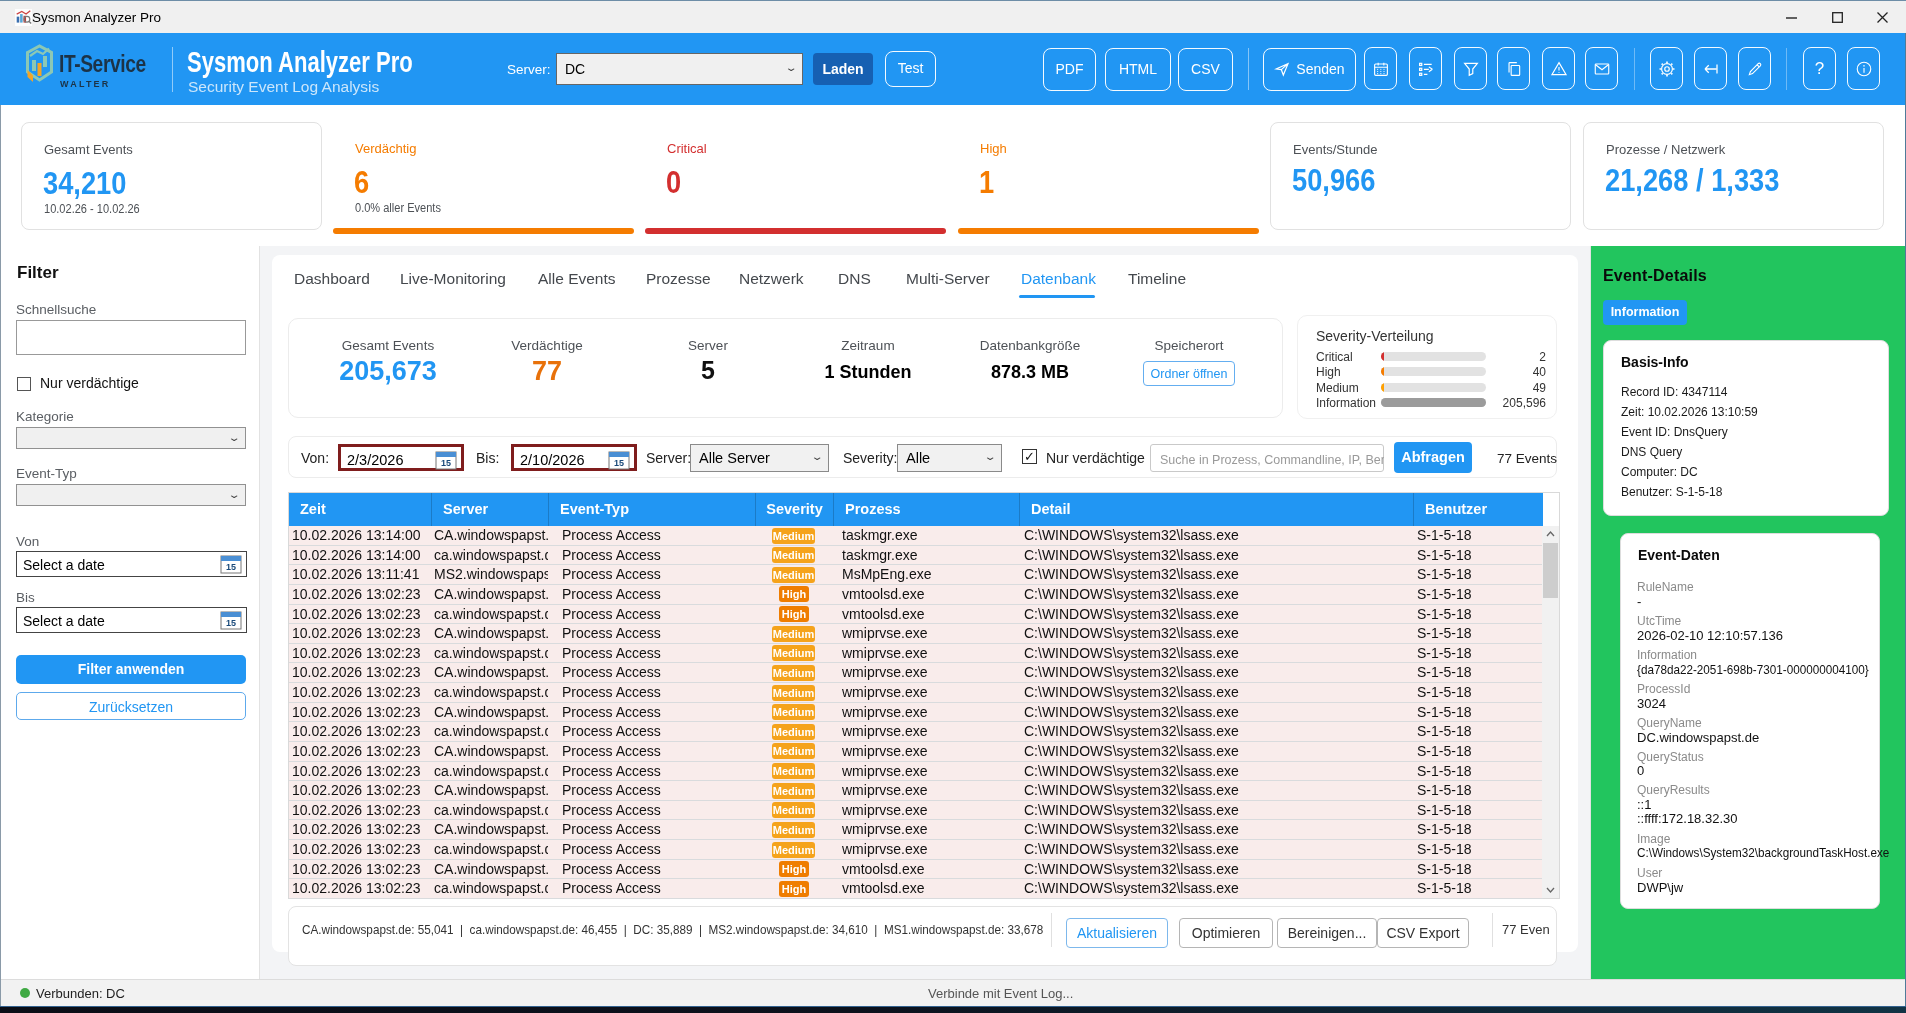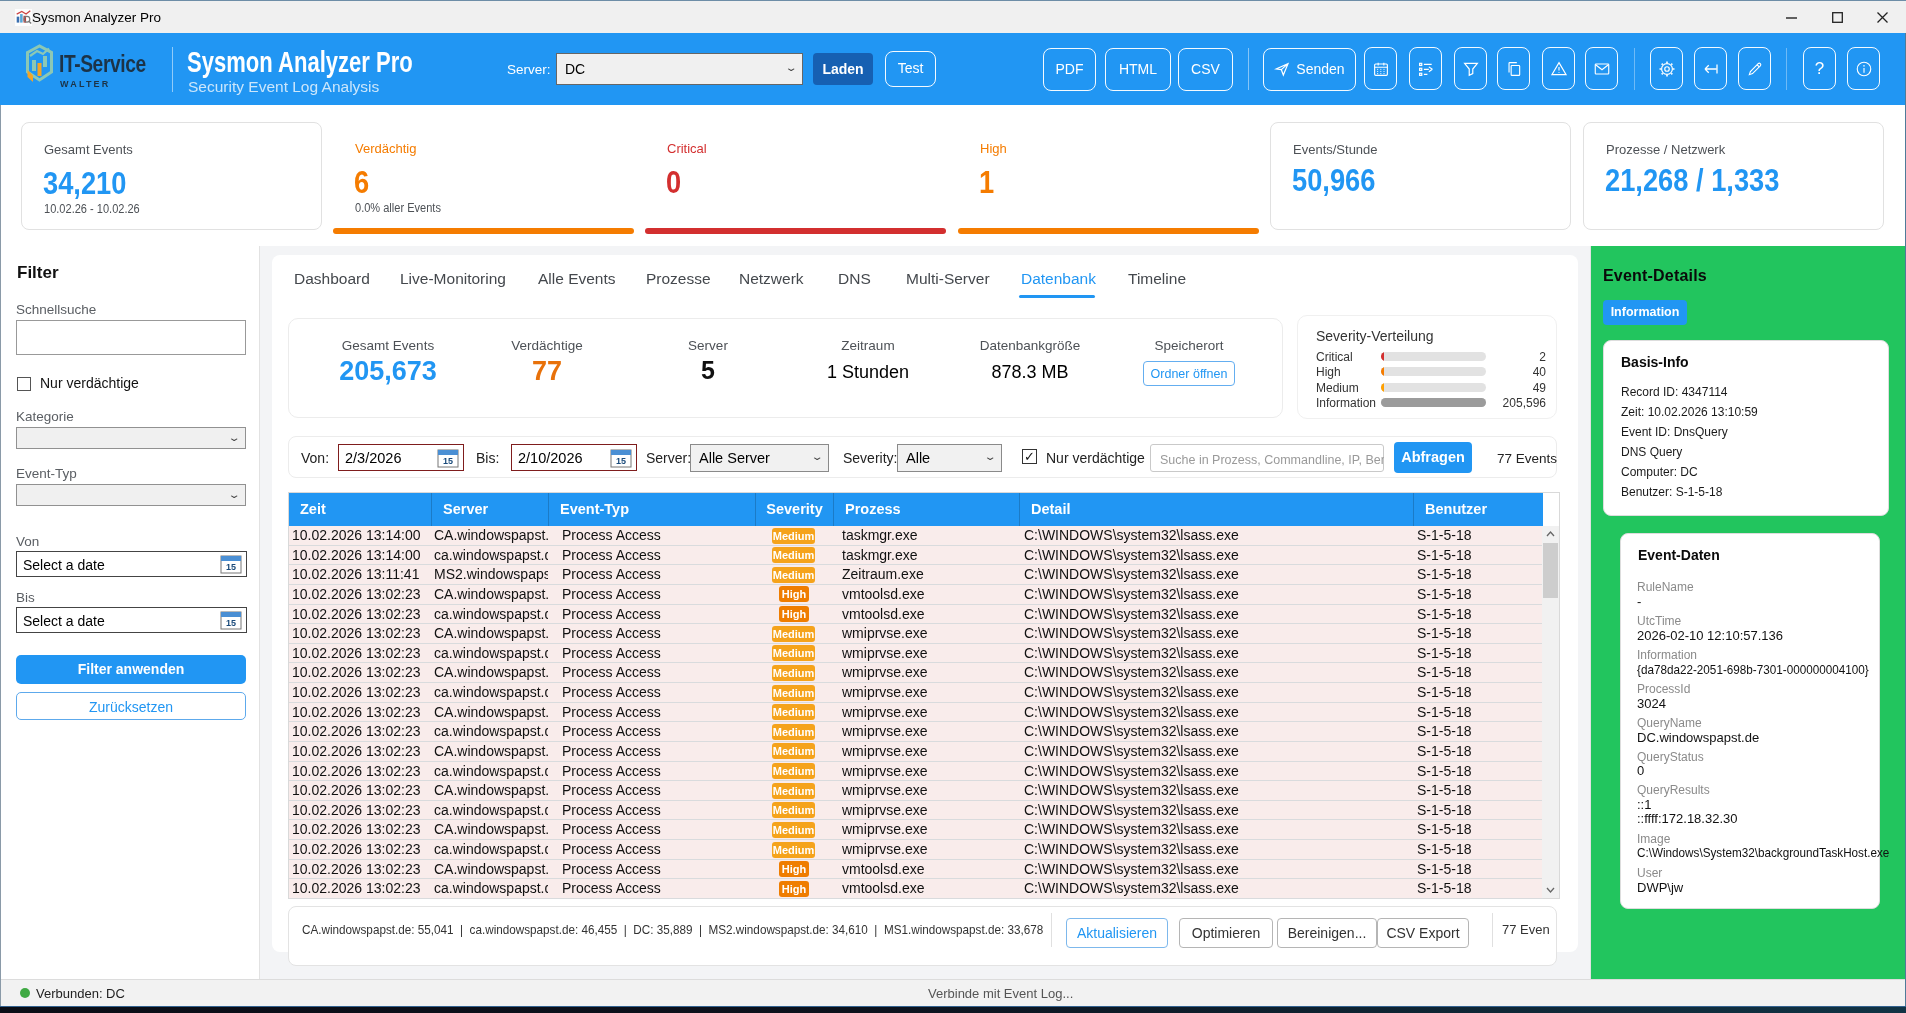--- a/index.html
+++ b/index.html
@@ -54,33 +54,33 @@
 
 .tab { position:absolute; top:270px; font-size:15.5px; color:#44484d; }
 #tab-active { color:#2196f3; }
 #tab-underline { position:absolute; left:1019px; top:295px; width:76px; height:3px; background:#2196f3; border-radius:2px; }
 
 #dbstats { position:absolute; left:288px; top:318px; width:995px; height:100px; background:#fff;
   border:1px solid #ececec; border-radius:10px; }
 .dbcol { position:absolute; top:0; height:100%; text-align:center; }
 .dbcol .l { font-size:13.5px; color:#4d5156; margin-top:19px; }
 .dbcol .v { font-size:27px; font-weight:bold; margin-top:3px; }
-.dbcol .v2 { font-size:18px; font-weight:normal; margin-top:9px; }
+.dbcol .v2 { font-size:18px; font-weight:bold; margin-top:9px; }
 #sevpanel { position:absolute; left:1297px; top:315px; width:260px; height:104px; background:#fff;
   border:1px solid #f0f0f0; border-radius:10px; }
 #sevpanel .t { position:absolute; left:18px; top:12px; font-size:14px; color:#333; }
 .sevrow { position:absolute; left:18px; width:230px; height:14px; font-size:12px; color:#333; }
 .sevbar { position:absolute; left:65px; top:2px; width:105px; height:9px; background:#e2e2e2; border-radius:5px; overflow:hidden; }
 .sevfill { position:absolute; left:0; top:0; height:100%; }
 .sevnum { position:absolute; right:0; top:0; text-align:right; }
 
 #filterrow { position:absolute; left:288px; top:436px; width:1269px; height:42px; background:#fff;
   border:1px solid #ececec; border-radius:8px; }
 #filterrow .lab { position:absolute; top:13px; font-size:14px; color:#222; }
-.dtp { position:absolute; top:7px; height:27px; background:#fff; border:1px solid #7f1d1d; font-size:14.5px; }
+.dtp { position:absolute; top:7px; height:27px; background:#fff; border:3px solid #7f1d1d; font-size:14.5px; }
 .dtp .t { position:absolute; left:6px; top:5px; }
 .combo { position:absolute; top:7px; height:28px; background:#f1f1f1; border:1px solid #8a8a8a; font-size:14.5px; }
 .combo .t { position:absolute; left:8px; top:5px; }
 #srch { position:absolute; left:861px; top:7px; width:234px; height:28px; border:1px solid #c9c9c9; border-radius:3px;
   font-size:13.5px; color:#9a9a9a; }
 #srch .t { position:absolute; left:9px; top:8px; white-space:nowrap; overflow:hidden; width:224px; font-size:12.5px;}
 #btn-abfragen { position:absolute; left:1105px; top:5px; width:78px; height:31px; background:#2196f3; border-radius:4px;
   color:#fff; font-weight:bold; font-size:14.5px; text-align:center; line-height:31px; }
 #evcount { position:absolute; left:1208px; top:14px; font-size:13.5px; color:#222; white-space:nowrap; }
 
@@ -487,21 +487,21 @@
 <span class="badge med">Medium</span>
 <span class="gc" style="left:553px;width:175px">taskmgr.exe</span>
 <span class="gc" style="left:735px;width:385px">C:\WINDOWS\system32\lsass.exe</span>
 <span class="gc" style="left:1128px;width:120px">S-1-5-18</span>
 </div>
 <div class="grow">
 <span class="gc" style="left:3px;width:138px">10.02.2026 13:11:41</span>
 <span class="gc" style="left:145px;width:114px">MS2.windowspapst.de</span>
 <span class="gc" style="left:273px;width:190px">Process Access</span>
 <span class="badge med">Medium</span>
-<span class="gc" style="left:553px;width:175px">Zeitraum.exe</span>
+<span class="gc" style="left:553px;width:175px">MsMpEng.exe</span>
 <span class="gc" style="left:735px;width:385px">C:\WINDOWS\system32\lsass.exe</span>
 <span class="gc" style="left:1128px;width:120px">S-1-5-18</span>
 </div>
 <div class="grow">
 <span class="gc" style="left:3px;width:138px">10.02.2026 13:02:23</span>
 <span class="gc" style="left:145px;width:114px">CA.windowspapst.de</span>
 <span class="gc" style="left:273px;width:190px">Process Access</span>
 <span class="badge hi">High</span>
 <span class="gc" style="left:553px;width:175px">vmtoolsd.exe</span>
 <span class="gc" style="left:735px;width:385px">C:\WINDOWS\system32\lsass.exe</span>

